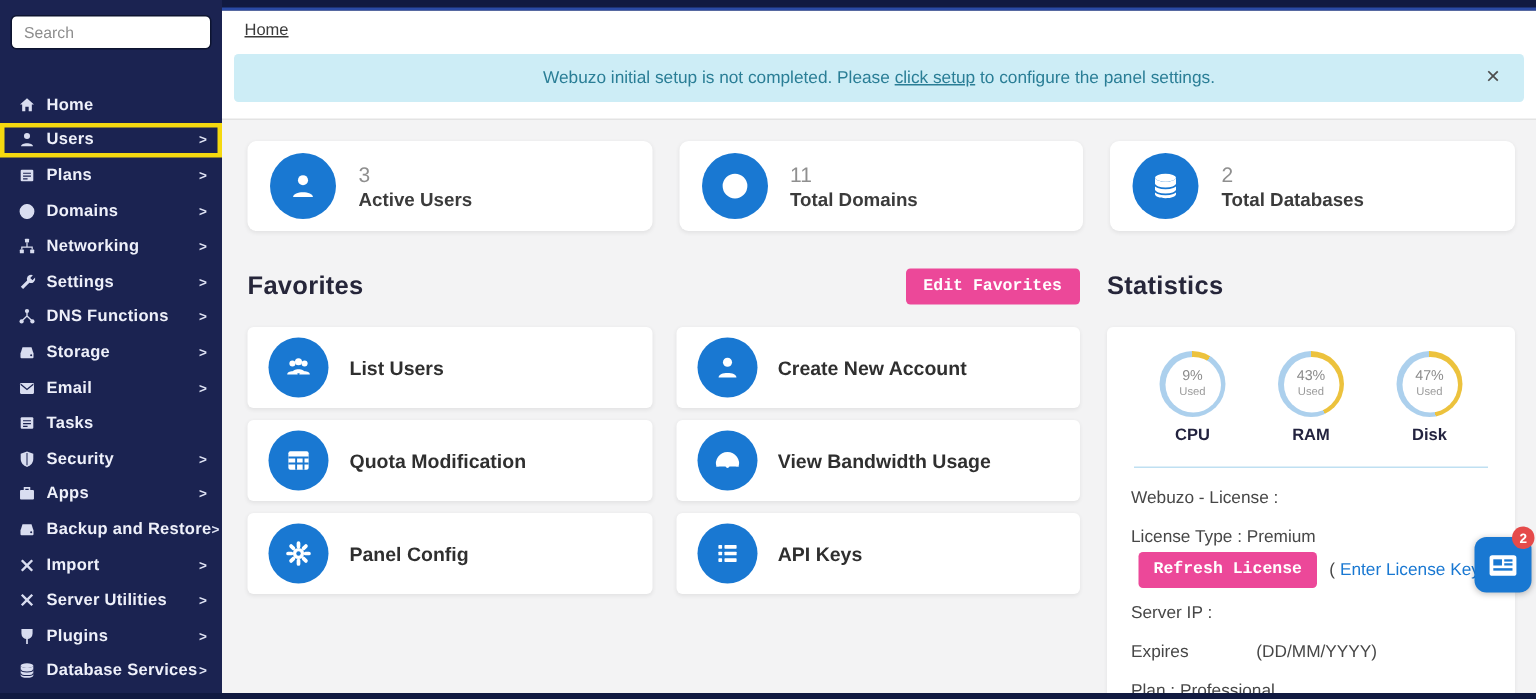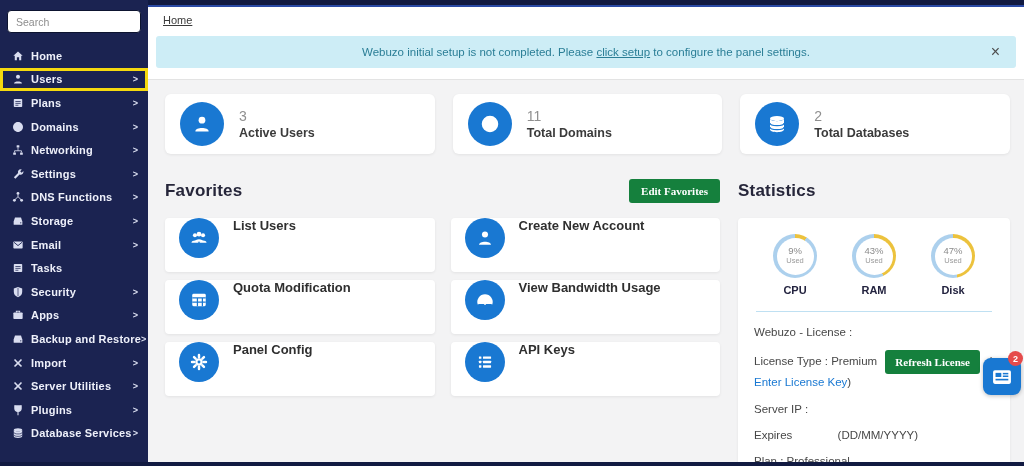--- a/index.html
+++ b/index.html
@@ -9,21 +9,21 @@
     background:#f3f3f4; position:relative; color:#333;
   }
   
   .top-strip { position:absolute; top:0; left:0; width:1024px; height:7px;
     background:#111a41; border-bottom:2px solid #2a4aa5; z-index:6; }
   .bottom-strip { position:absolute; bottom:0; left:0; width:1024px; height:4px;
     background:#111a41; z-index:9; }
   
   .sidebar { position:absolute; left:0; top:0; bottom:0; width:148px;
     background:#1b2351; z-index:7; padding-top:10px; }
-  .search-wrap { margin:0 7px 11px 7px;border-radius:11px; }
+  .search-wrap { margin:0 7px 25px 7px;border-radius:11px; }
   .search-input { width:100%; height:23px; border:1px solid #0d1430; border-radius:4px;
     padding:0 8px; font-size:10.5px; font-family:inherit; color:#333; outline:none; }
   .search-input::placeholder { color:#8d8d8d; }
   .nav-item { display:flex; align-items:center; height:23.6px; padding:0 10px 0 12px;
     color:#eef0fa; cursor:pointer; }
   .nav-item.active { border:3px solid #f5d90f; padding:0 7px 0 9px; }
   .ic { display:inline-flex; align-items:center; justify-content:center; }
   .ic svg { display:block; fill:currentColor; }
   .nav-ic { width:12px; height:12px; margin-right:7px; color:#d9ddf0; --hole:#1b2351; }
   .nav-ic svg { width:12px; height:12px; }
@@ -54,26 +54,26 @@
   .big-circle svg { width:20px; height:20px; }
   .stat-value { font-size:14px; color:#8f8f8f; margin-bottom:2px; }
   .stat-label { font-size:12.5px; font-weight:700; color:#3b3b3b; }
   
   .cols { display:flex; gap:18px; }
   .col-left { flex:0 0 555px; }
   .col-right { flex:1; }
   .sec-head { display:flex; align-items:center; justify-content:space-between;
     margin:2px 0 15px 0; height:24px; }
   .sec-title { font-size:17px; font-weight:700; color:#26263a; letter-spacing:.2px; }
-  .btn { background:#15803d; color:#fff; border:none; border-radius:3px;
-    font-family:Liberation Serif, serif; font-weight:700; cursor:pointer; }
+  .btn { background:#ec4899; color:#fff; border:none; border-radius:3px;
+    font-family:Liberation Mono, monospace; font-weight:700; cursor:pointer; }
   .btn-edit { font-size:11px; padding:6px 12px; }
   .fav-grid { display:grid; grid-template-columns:1fr 1fr; gap:8px 16px; }
   .fav-card { background:#fff; border-radius:4px; height:54px; display:flex;
-    align-items:flex-start; gap:14px; padding:0 14px; cursor:pointer;
+    align-items:center; gap:14px; padding:0 14px; cursor:pointer;
     box-shadow:0 1px 3px rgba(0,0,0,.07); }
   .fav-circle { width:40px; height:40px; flex:0 0 40px; }
   .fav-circle svg { width:18px; height:18px; }
   .fav-label { font-size:13px; font-weight:700; color:#2f2f2f; }
   
   .stats-panel { background:#fff; border-radius:4px; padding:16px 16px 6px 16px;
     box-shadow:0 1px 3px rgba(0,0,0,.07); height:260px; }
   .gauges { display:flex; justify-content:space-between; padding:0 12px; }
   .gauge { width:58px; text-align:center; }
   .ring { width:44px; height:44px; border-radius:50%; margin:0 auto;

